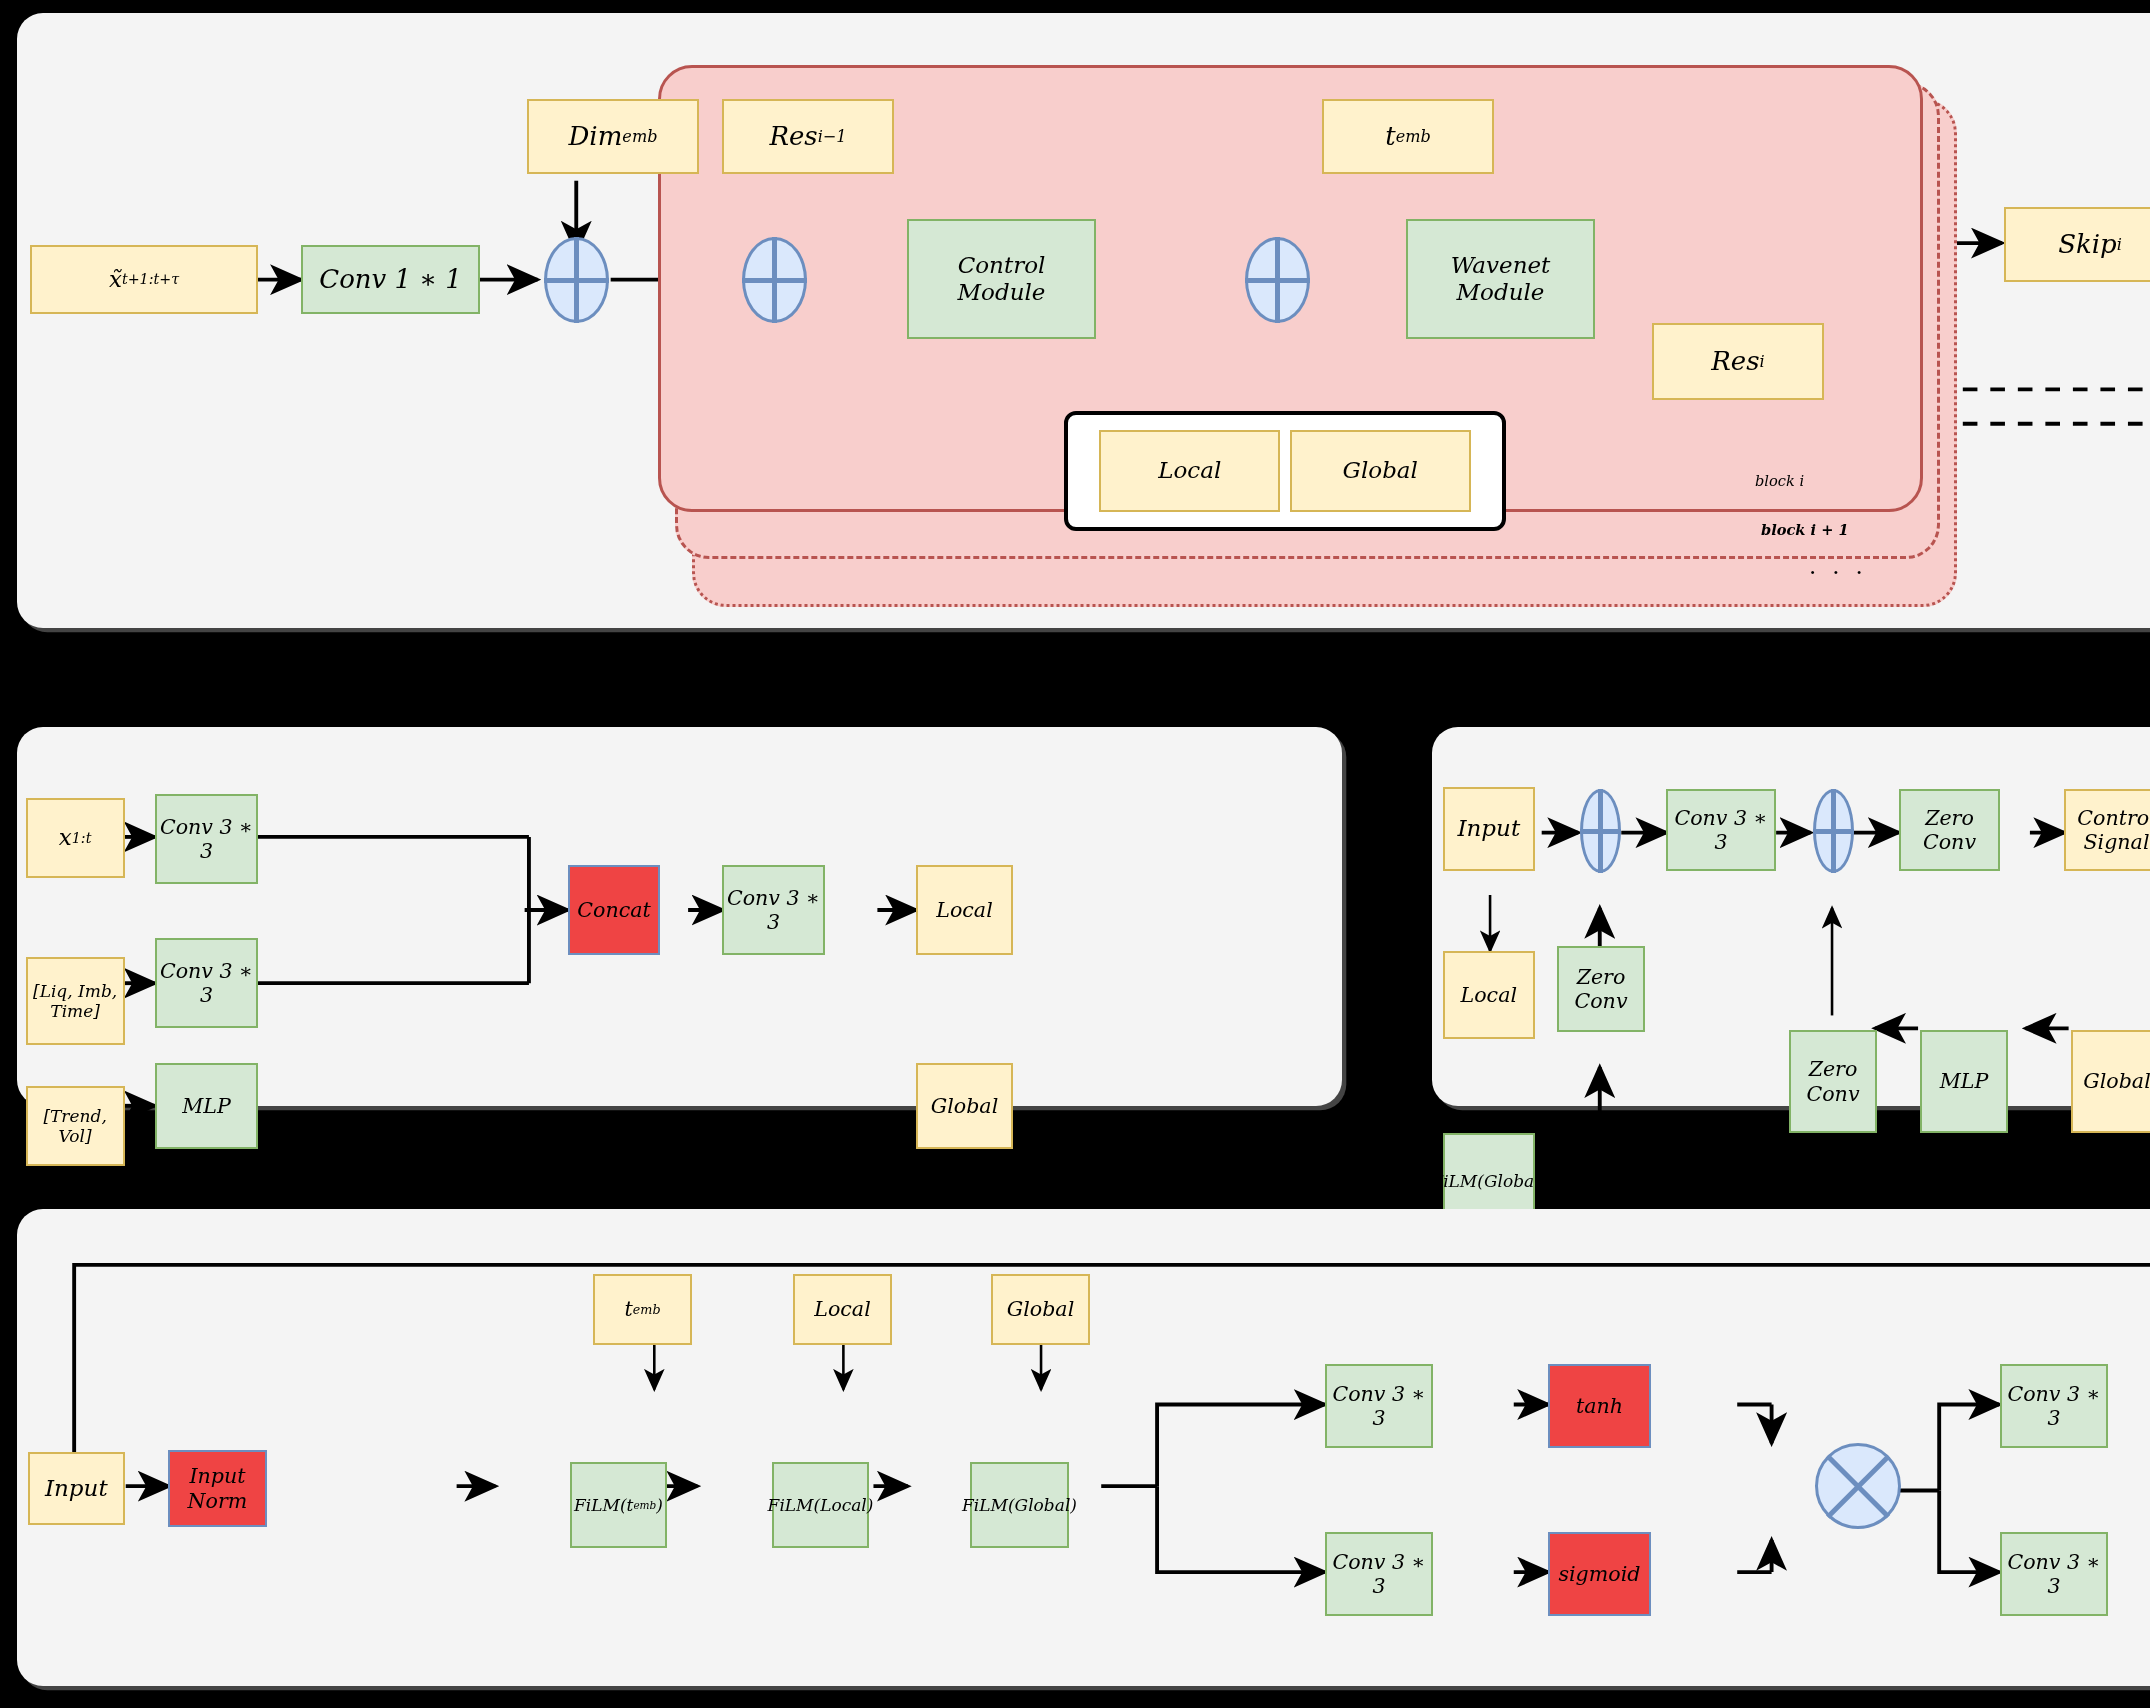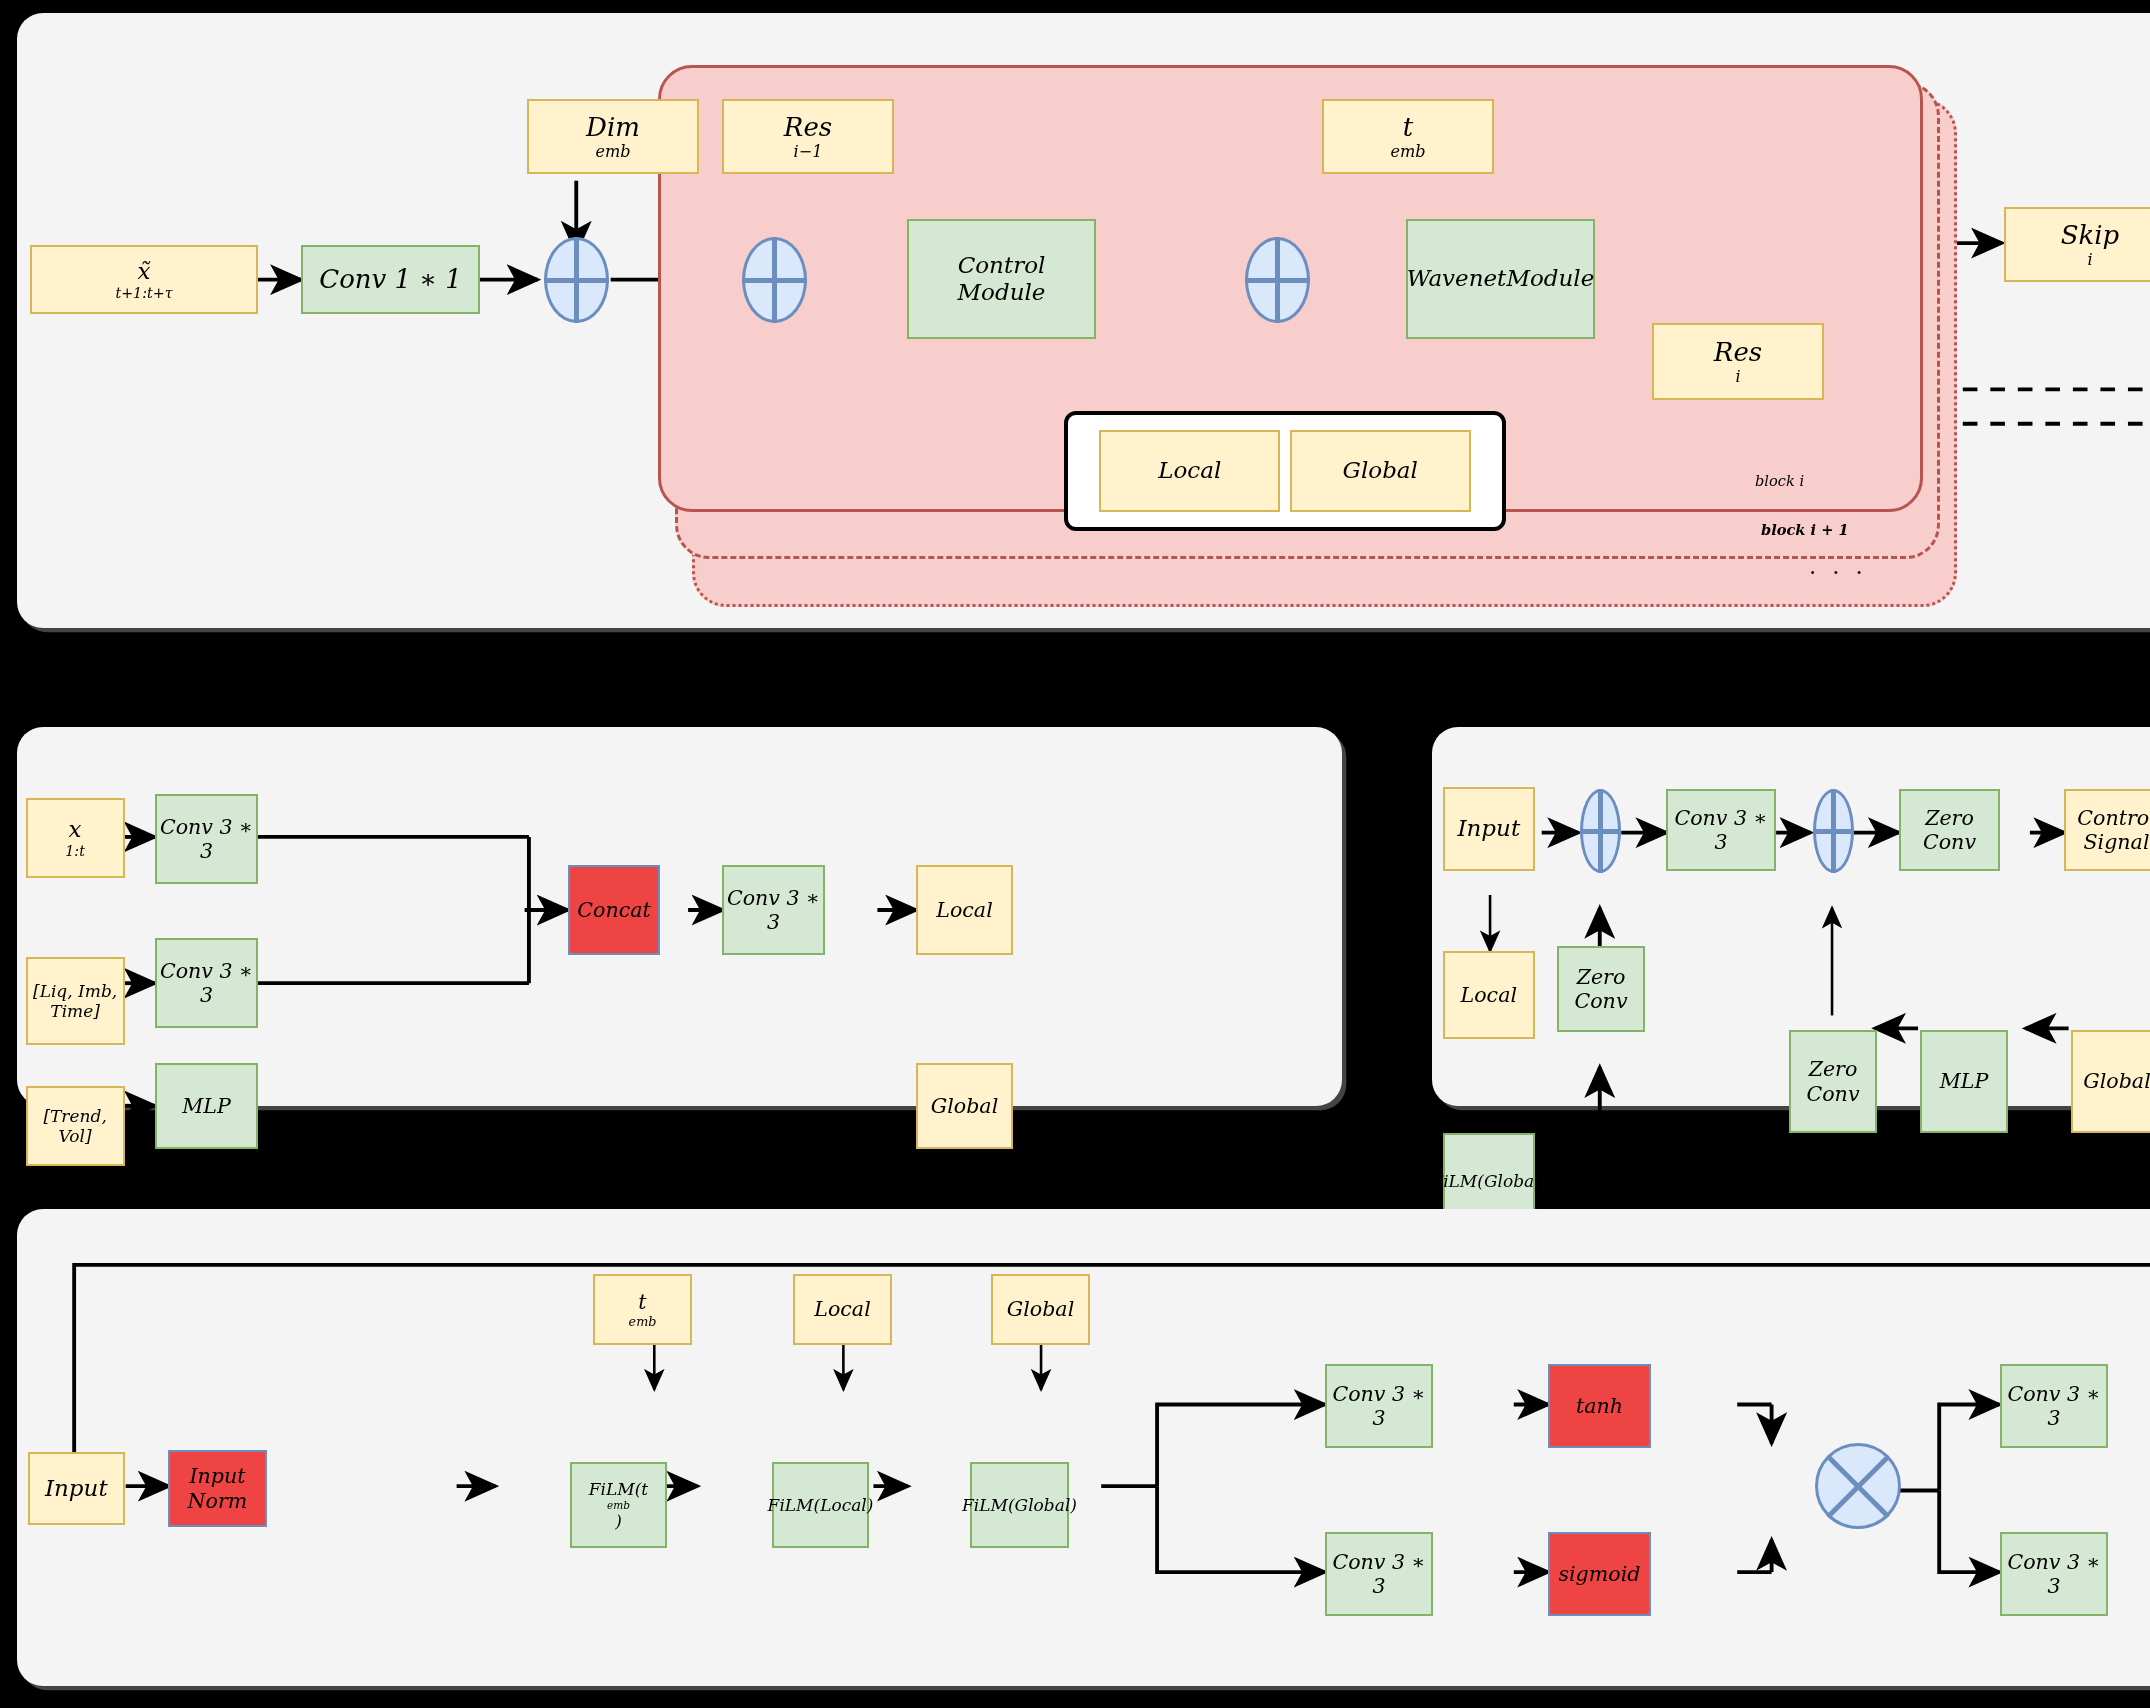--- a/index.html
+++ b/index.html
@@ -2,21 +2,21 @@
 <html style="font-size:6.9px"><head>
 <meta charset="utf-8">
 <style>
   html,body{margin:0;padding:0;background:#000;}
   body{width:2901px;height:1709px;position:relative;font-family:"DejaVu Serif",serif;overflow:hidden;}
   .panel{position:absolute;background:#f4f4f4;border-radius:26px;box-shadow:4.3px 4.3px 0 rgba(80,80,80,.85);}
   svg.wires{position:absolute;left:0;top:0;overflow:visible;pointer-events:none;}
 
   
   .node{position:absolute;box-sizing:border-box;display:flex;align-items:center;justify-content:center;
-        text-align:center;line-height:1.18;font-style:italic;color:#000;flex-direction:column;}
+        text-align:center;line-height:1.18;font-style:italic;color:#000;}
   .n-yellow{background:#fff2cc;border:2.6px solid #d6b656;}
   .n-green{background:#d5e8d4;border:2.6px solid #82b366;}
   .n-blue{background:#ef4444;border:2.6px solid #6c8ebf;}
   .n-white{background:#ffffff;border:4.3px solid #000;border-radius:12px;}
 
   .op{position:absolute;background:#dae8fc;border:3px solid #6c8ebf;box-sizing:border-box;}
   .op.ell{border-radius:50%;}
   .op .bar-h,.op .bar-v,.op .d1,.op .d2{position:absolute;background:#6c8ebf;}
   .op .bar-h{left:-3px;right:-3px;height:4.7px;top:50%;margin-top:-2.2px;}
   .op .bar-v{top:-3px;bottom:-3px;width:4.7px;left:50%;margin-left:-2.2px;}
@@ -122,21 +122,21 @@
   <div class="op ell" style="left:1228px;top:224px;width:65px;height:86px;z-index:11;">
     <div class="bar-h"></div>
       <div class="bar-v"></div>
   </div>
 
   <div class="node n-yellow f60" style="left:1305px;top:86px;width:172px;height:75px;z-index:10;">
     <span>t</span>
       <span class="sub">emb</span>
   </div>
 
-  <div class="node n-green f54" style="left:1389px;top:206px;width:189px;height:120px;z-index:11;flex-direction:row;">
+  <div class="node n-green f54" style="left:1389px;top:206px;width:189px;height:120px;z-index:11;flex-direction:column;">
     <span>Wavenet</span>
     <span>Module</span>
   </div>
 
   <div class="node n-yellow f60" style="left:1635px;top:310px;width:172px;height:77px;z-index:11;">
     <span>Res</span>
       <span class="sub">i</span>
   </div>
 
   <div class="n-white" style="position:absolute;left:1047px;top:398px;width:434px;height:112px;z-index:12;

